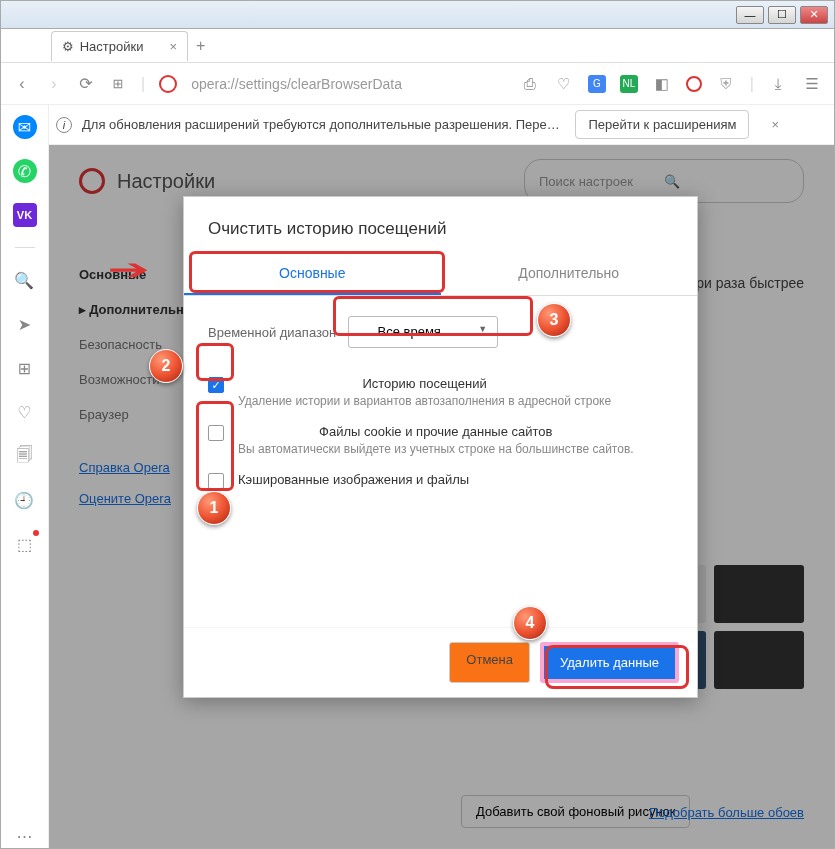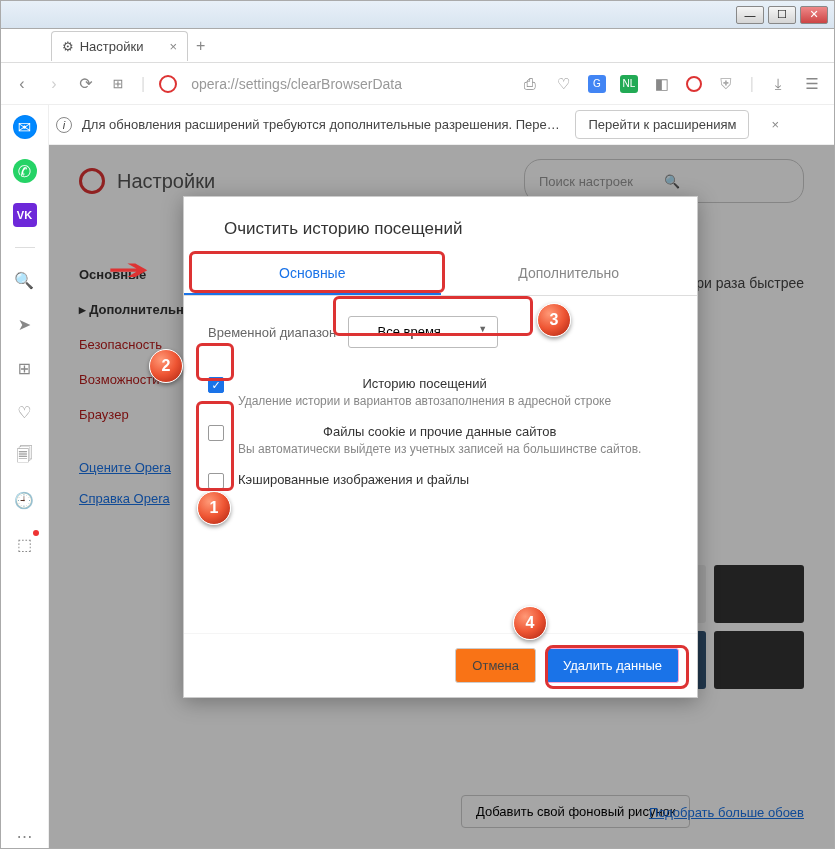--- a/index.html
+++ b/index.html
@@ -46,51 +46,51 @@
 
 .content { position:absolute; left:48px; top:144px; right:0; bottom:0; background:#fff; }
 .overlay-dim { position:absolute; inset:0; background:rgba(0,0,0,0.35); }
 .page-inner { padding: 0 30px; }
 .page-head { display:flex; align-items:center; padding: 14px 0; gap:12px;}
 .opera-logo { width:26px; height:26px; border:3px solid #d33; border-radius:50%;}
 .page-title { font-size:20px; color:#555;}
 .search-box { margin-left:auto; width:280px; height:44px; border:1px solid #ccc; border-radius:17px; display:flex; align-items:center; padding:0 14px; color:#999; font-size:13px;}
 .search-box span { flex:1;}
 .nav-list { padding-top:40px; font-size:13px; }
-.nav-item { padding:10px 0; color:#b91c1c;}
+.nav-item { padding:10px 0; color:#737373;}
 .nav-item.bold { font-weight:bold; color:#333;}
 .nav-item.caret::before { content:'▸ '; color:#333;}
 .nav-link { color:#1a73e8; text-decoration:underline; padding:8px 0; display:block;}
 .bg-text { position:absolute; right:30px; top:130px; font-size:14px; color:#444;}
 .thumbs { position:absolute; right:30px; top:420px; display:grid; grid-template-columns: 90px 90px 90px 90px; gap:8px;}
 .thumb { width:90px; height:58px; background:#333; border-radius:3px;}
 .thumb.light { background:#eee;}
 .bg-btn { position:absolute; bottom:20px; left:412px; border:1px solid #ccc; padding:8px 14px; border-radius:4px; font-size:13px;}
 .bg-link { position:absolute; bottom:28px; right:30px; color:#1a73e8; text-decoration:underline; font-size:13px;}
 
 
 .dialog { position:absolute; left:182px; top:195px; width:515px; height:502px; background:#fff; border:1px solid #ccc; box-shadow:0 4px 20px rgba(0,0,0,0.3); display:flex; flex-direction:column;}
-.dlg-title { padding:22px 24px 14px; font-size:17px; color:#333;margin-left:16px;}
+.dlg-title { padding:22px 24px 14px; font-size:17px; color:#333;}
 .dlg-tabs { display:flex; border-bottom:1px solid #ddd;}
 .dlg-tab { flex:1; text-align:center; padding:12px 0; font-size:14px; color:#888; cursor:pointer;}
 .dlg-tab.active { color:#1a73e8; border-bottom:2px solid #1a73e8;}
 .dlg-body { padding:20px 24px; flex:1;text-align:center;}
 .range-row { display:flex; align-items:center; gap:12px; margin-bottom:20px;}
 .range-label { font-size:13px; color:#666;}
 .range-select { border:1px solid #bbb; border-radius:3px; padding:7px 40px 8px 12px; font-size:13px; position:relative; min-width:150px;}
 .range-select::after { content:'▼'; position:absolute; right:10px; font-size:9px; color:#666;}
 .chk-row { display:flex; gap:14px; padding:8px 0;}
 .chk { width:16px; height:16px; border:1px solid #999; border-radius:2px; flex-shrink:0; margin-top:1px;}
 .chk.checked { background:#1a73e8; border-color:#1a73e8; display:flex; align-items:center; justify-content:center; color:#fff; font-size:11px;}
 .chk-text { font-size:13px; color:#333;}
 .chk-sub { font-size:12px; color:#888; margin-top:3px;}
 .dlg-foot { padding:14px 18px; display:flex; justify-content:flex-end; gap:10px; border-top:1px solid #f5f5f5;}
 .btn { padding:9px 16px; font-size:13px; border-radius:3px; cursor:pointer;}
 .btn-cancel { background:#f97316; border:1px solid #ccc; color:#444;}
-.btn-primary { background:#1a73e8; border:1px solid #f9a8d4; color:#fff;text-align:center;}
+.btn-primary { background:#1a73e8; border:4px solid #f9a8d4; color:#fff;text-align:center;}
 
 
 .marker { position:absolute; width:34px; height:34px; border-radius:50%; background:radial-gradient(circle at 35% 30%, #f97, #e53, #a21); border:1px solid #fff; box-shadow:0 2px 4px rgba(0,0,0,0.4); color:#fff; font-weight:bold; font-size:16px; display:flex; align-items:center; justify-content:center; z-index:100;}
 .annot-box { position:absolute; border:3px solid #d33; border-radius:6px; z-index:90; pointer-events:none;}
 .annot-arrow { position:absolute; z-index:95; color:#d33; font-size:28px; transform:scaleX(1.8);}
 </style>
 </head>
 <body>
 
 <div class="window">
@@ -165,22 +165,22 @@
         </div>
       </div>
       <div style="display:flex; gap:40px;">
         <div class="nav-list" style="width:140px;">
           <div class="nav-item bold">Основные</div>
           <div class="nav-item bold caret">Дополнительно</div>
           <div class="nav-item">Безопасность</div>
           <div class="nav-item">Возможности</div>
           <div class="nav-item">Браузер</div>
           <div style="height:20px"></div>
+          <a class="nav-link">Справка Opera</a>
           <a class="nav-link">Оцените Opera</a>
-          <a class="nav-link">Справка Opera</a>
         </div>
       </div>
     </div>
     <div class="bg-text">...е в три раза быстрее</div>
     <div class="thumbs">
       <div class="thumb light"></div>
       <div class="thumb"></div>
       <div class="thumb light"></div>
       <div class="thumb"></div>
       <div class="thumb light"></div>
@@ -210,21 +210,21 @@
         <div class="chk checked">✓</div>
         <div>
           <div class="chk-text">Историю посещений</div>
           <div class="chk-sub">Удаление истории и вариантов автозаполнения в адресной строке</div>
         </div>
       </div>
       <div class="chk-row">
         <div class="chk"></div>
         <div>
           <div class="chk-text">Файлы cookie и прочие данные сайтов</div>
-          <div class="chk-sub">Вы автоматически выйдете из учетных записей на большинстве сайтов.</div>
+          <div class="chk-sub">Вы автоматически выйдете из учетных строке на большинстве сайтов.</div>
         </div>
       </div>
       <div class="chk-row">
         <div class="chk"></div>
         <div>
           <div class="chk-text">Кэшированные изображения и файлы</div>
         </div>
       </div>
     </div>
     <div class="dlg-foot">

